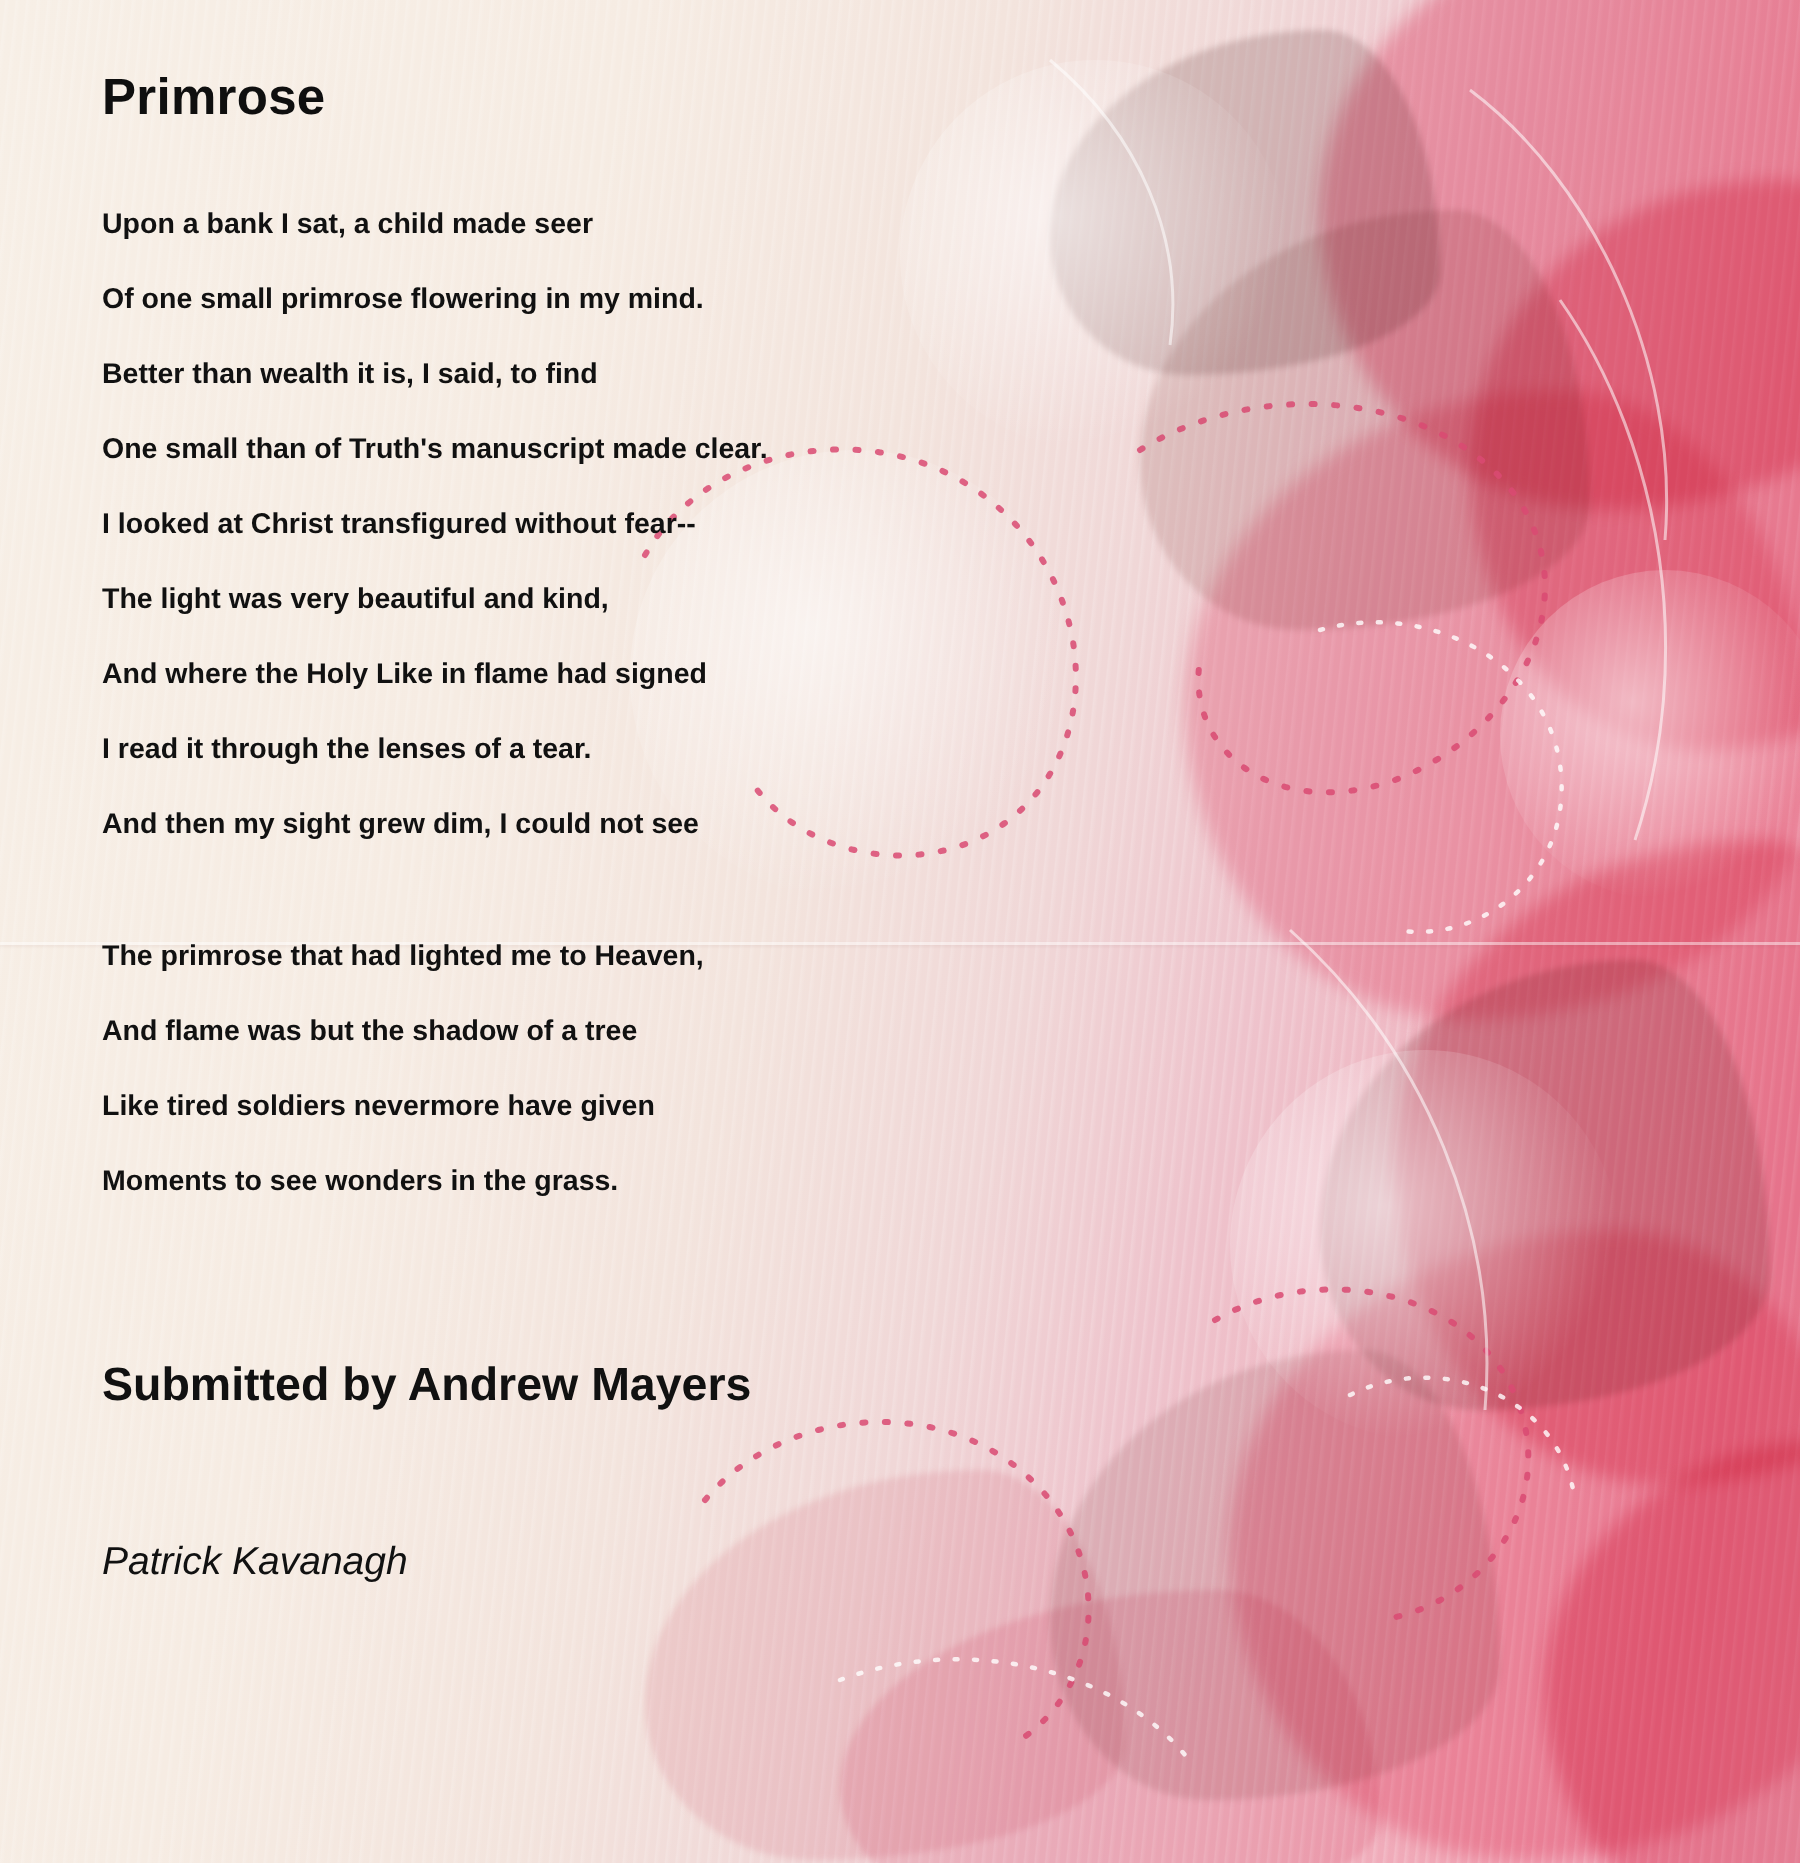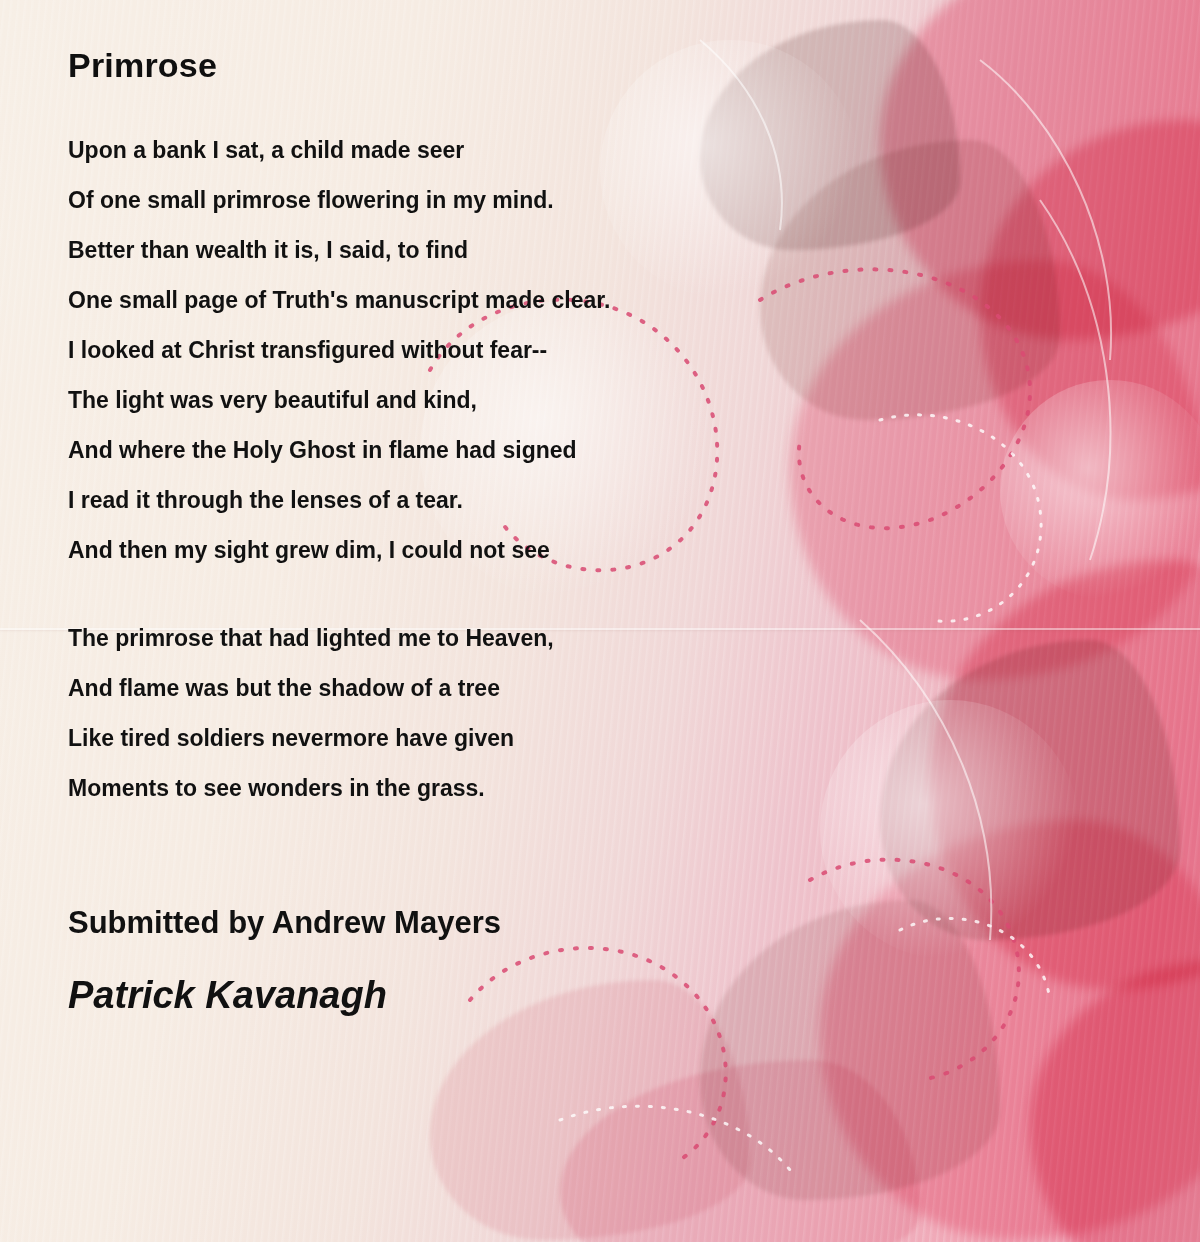--- a/index.html
+++ b/index.html
@@ -97,41 +97,40 @@
     color: #0f0f0f;
     margin: 0 0 40px 0;
     letter-spacing: .2px;
   }
 
   .stanza {
     margin: 0 0 38px 0;
   }
 
   .poem-line {
-    font-size: 23px;
+    font-size: 19px;
     font-weight: bold;
     color: #111;
     line-height: 50px;
     white-space: pre-wrap;
   }
 
   #submitted-by {
     margin-top: 92px;
     font-size: 31px;
     font-weight: bold;
     color: #111;
   }
 
   #author {
-    margin-top: 33px;
-    font-size: 38px;
+    margin-top: 84px;
+    font-size: 26px;
     font-style: italic;
     color: #111;
     font-family: "Liberation Sans", sans-serif;
-    font-weight: bold;
   }
 </style>
 </head>
 <body>
 
 <div id="page">
 
   <div class="bg-layer bg-base"></div>
   <div class="bg-layer bg-stripes"></div>
 
@@ -180,24 +179,24 @@
   <div class="seam"></div>
 
   <div id="content">
 
     <h1 id="poem-title">Primrose</h1>
 
     <div class="stanza">
       <div class="poem-line">Upon a bank I sat, a child made seer</div>
       <div class="poem-line">Of one small primrose flowering in my mind.</div>
       <div class="poem-line">Better than wealth it is, I said, to find</div>
-      <div class="poem-line">One small page of Truth's manuscript made clear.</div>
+      <div class="poem-line">One small than of Truth's manuscript made clear.</div>
       <div class="poem-line">I looked at Christ transfigured without fear--</div>
       <div class="poem-line">The light was very beautiful and kind,</div>
-      <div class="poem-line">And where the Holy Ghost in flame had signed</div>
+      <div class="poem-line">And where the Holy Like in flame had signed</div>
       <div class="poem-line">I read it through the lenses of a tear.</div>
       <div class="poem-line">And then my sight grew dim, I could not see</div>
     </div>
 
     <div class="stanza">
       <div class="poem-line">The primrose that had lighted me to Heaven,</div>
       <div class="poem-line">And flame was but the shadow of a tree</div>
       <div class="poem-line">Like tired soldiers nevermore have given</div>
       <div class="poem-line">Moments to see wonders in the grass.</div>
     </div>

